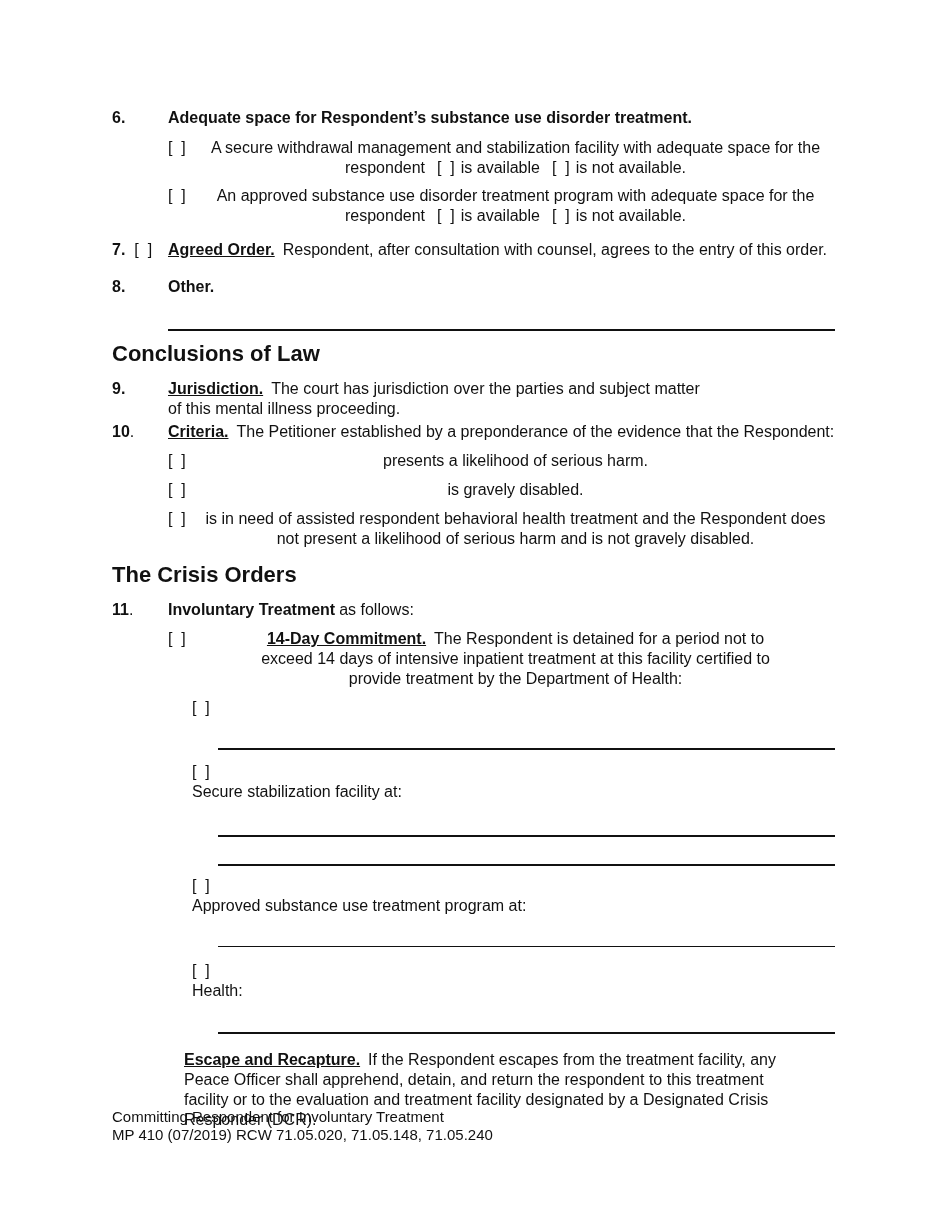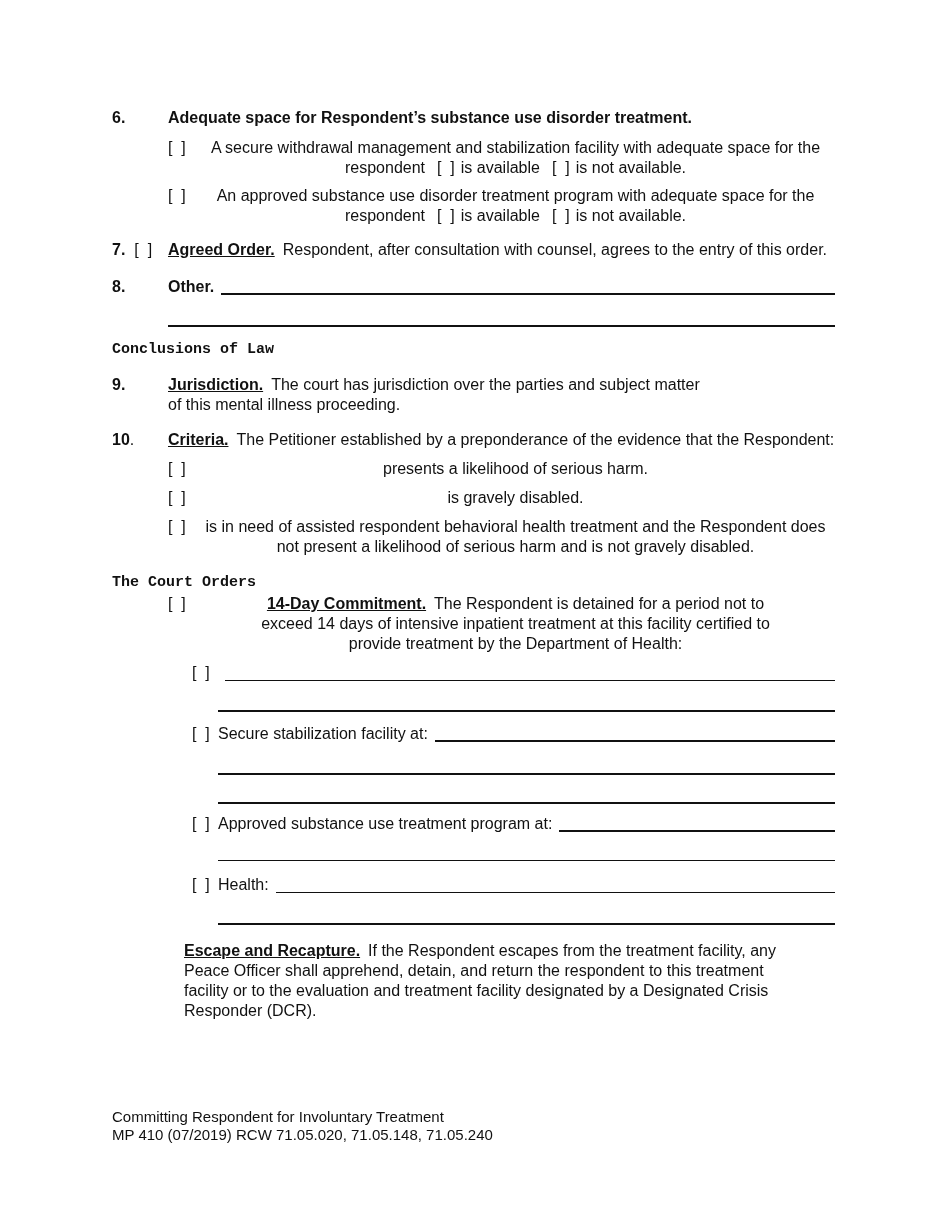--- a/index.html
+++ b/index.html
@@ -14,28 +14,28 @@
   .item { display:flex; }
   .num { width:56px; flex-shrink:0; font-weight:bold; }
   .num .suffix { font-weight:normal; }
   .num-7 { display:flex; }
   .num-7 .cbx { font-weight:normal; margin-left:9px; }
   .body { flex:1; min-width:0; }
   .bold { font-weight:bold; }
   .lead { font-weight:bold; margin-right:8px;text-decoration:underline; }
   .lead-sm { font-weight:bold; margin-right:4px; }
   .prewrap { white-space:pre-wrap; }
-  .h2 { font-size:15px; line-height:22px; font-weight:bold;font-family:Liberation Mono, monospace; }
+  .h2 { font-size:22px; line-height:22px; font-weight:bold; }
   .chk { display:flex; }
   .cbx { white-space:pre; }
   .cb-cell { width:28px; flex-shrink:0; white-space:pre; }
   .cb-cell2 { width:26px; flex-shrink:0; white-space:pre; }
   .ct { flex:1; min-width:0;text-align:center; }
   .icb { white-space:pre; margin-left:12px; margin-right:6px; }
-  .fieldrow { display:flex; align-items:flex-end; }
+  .fieldrow { display:flex; align-items:flex-start;flex-direction:column; }
   .flabel { white-space:nowrap; }
   .fill { flex:1; border-bottom:2px solid #111; margin-left:7px; margin-bottom:2px; height:16px; }
   .fill.thin { border-bottom-width:1px; }
   .cline { border-bottom:2px solid #111; height:0; }
   .cline.thin { border-bottom-width:1px; }
   .fac { margin-left:24px; }
   .fac .cline { margin-left:26px; }
   .footer { position:absolute; left:112px; top:1108px; font-size:15px; line-height:18px; }
 </style>
 </head>
@@ -92,21 +92,21 @@
   <div class="h2" style="margin-top:12px;">Conclusions of Law</div>
 
   <div class="item" style="margin-top:14px;">
     <div class="num">9.</div>
     <div class="body">
       <b class="lead">Jurisdiction.</b><span class="prewrap">The court has jurisdiction over the parties and subject matter
 of this mental illness proceeding.</span>
     </div>
   </div>
 
-  <div class="item" style="margin-top:15px; margin-bottom:9px;">
+  <div class="item" style="margin-top:3px; margin-bottom:9px;">
     <div class="num"><span class="bold">10</span><span class="suffix">.</span></div>
     <div class="body">
       <b class="lead">Criteria.</b><span>The Petitioner established by a preponderance of the evidence that the Respondent:</span>
     </div>
   </div>
 
   <div class="item" style="margin-bottom:9px;">
     <div class="num"></div>
     <div class="body">
       <div class="chk">
@@ -127,22 +127,28 @@
   <div class="item" style="margin-bottom:15px;">
     <div class="num"></div>
     <div class="body">
       <div class="chk">
         <span class="cb-cell">[  ]</span>
         <span class="ct">is in need of assisted respondent behavioral health treatment and the Respondent does not present a likelihood of serious harm and is not gravely disabled.</span>
       </div>
     </div>
   </div>
 
-  <div class="h2">The Court Orders</div>
-
+  <div class="h2">The Crisis Orders</div>
+
+  <div class="item" style="margin-top:14px; margin-bottom:9px;">
+    <div class="num"><span class="bold">11</span><span class="suffix">.</span></div>
+    <div class="body">
+      <b class="lead-sm">Involuntary Treatment</b><span>as follows:</span>
+    </div>
+  </div>
 
   <div class="item">
     <div class="num"></div>
     <div class="body">
 
       <div class="chk" style="margin-bottom:9px;">
         <span class="cb-cell">[  ]</span>
         <span class="ct"><b class="lead">14-Day Commitment.</b><span class="prewrap">The Respondent is detained for a period not to
 exceed 14 days of intensive inpatient treatment at this facility certified to
 provide treatment by the Department of Health:</span></span>

